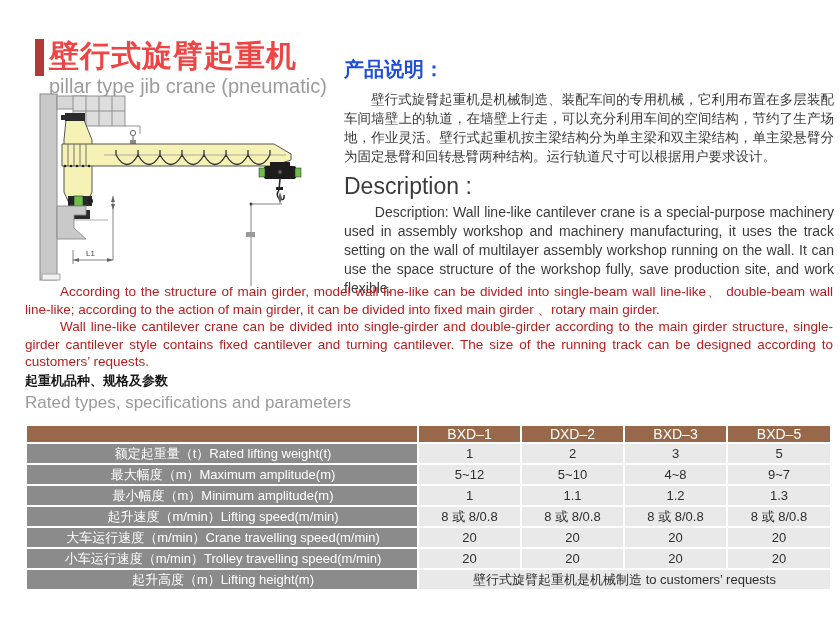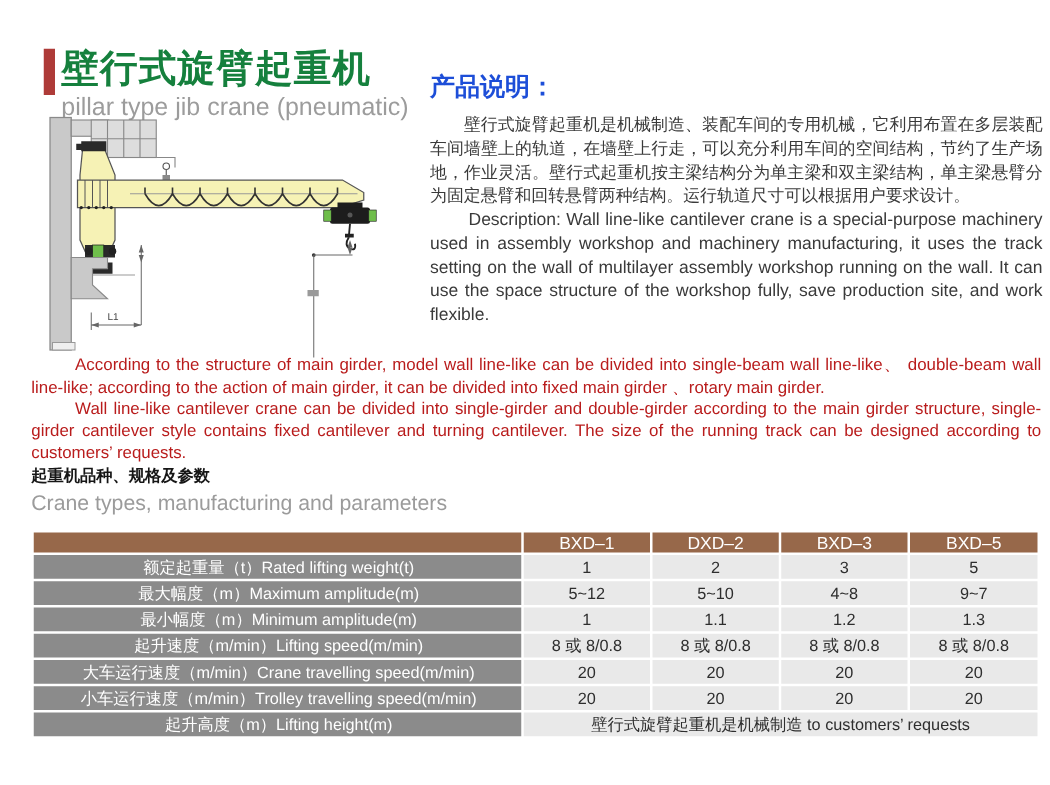--- a/index.html
+++ b/index.html
@@ -3,21 +3,21 @@
 <meta charset="utf-8">
 <style>
   html,body{margin:0;padding:0;background:#fff;}
   .page{
     position:relative;width:840px;height:628px;background:#ffffff;
     font-family:"Liberation Sans",sans-serif;color:#3a3a3a;overflow:hidden;
   }
   
   .title-block{position:absolute;left:35px;top:36px;display:flex;align-items:flex-start;}
   .red-bar{width:9px;height:37px;background:#ae3b38;margin-right:5px;margin-top:3px;}
-  .title-cn{font-size:30px;font-weight:bold;color:#15803d;line-height:40px;letter-spacing:1px;}
+  .title-cn{font-size:30px;font-weight:bold;color:#ef4444;line-height:40px;letter-spacing:1px;}
   .title-en{font-size:20px;color:#9c9c9c;line-height:24px;margin-top:-2px;}
   
   .right-col{position:absolute;left:344px;top:56px;width:490px;}
   .cn-head{font-size:20px;font-weight:bold;color:#1d4ed8;margin:0 0 7px 0;}
   .cn-body{font-size:13.5px;line-height:19px;text-align:justify;text-indent:2em;margin:0;color:#3a3a3a;}
   .desc-head{font-size:23px;font-weight:400;color:#3a3a3a;margin:7px 0 3px 0;}
   .en-body{font-size:14px;line-height:19px;text-align:justify;text-indent:2.2em;margin:0;color:#3a3a3a;}
   
   .mid{position:absolute;left:25px;top:283px;width:808px;}
   .mid p{font-size:13.5px;line-height:17.5px;text-align:justify;text-indent:2.6em;margin:0;color:#b91c1c;}
@@ -150,31 +150,32 @@
       <rect x="218" y="140" width="9" height="5" fill="#9a9a9a" stroke="none"></rect>
       <polygon points="252,100 250,106 254,106" stroke="none"></polygon>
       <polygon points="252,112 250,106 254,106" stroke="none"></polygon>
     </g>
     <text x="58" y="164" font-size="8" fill="#444" font-family="Liberation Sans, sans-serif">L1</text>
   </svg>
 
   <div class="right-col">
     <h2 class="cn-head">产品说明：</h2>
     <p class="cn-body">壁行式旋臂起重机是机械制造、装配车间的专用机械，它利用布置在多层装配车间墙壁上的轨道，在墙壁上行走，可以充分利用车间的空间结构，节约了生产场地，作业灵活。壁行式起重机按主梁结构分为单主梁和双主梁结构，单主梁悬臂分为固定悬臂和回转悬臂两种结构。运行轨道尺寸可以根据用户要求设计。</p>
+    <h2 class="desc-head">Description :</h2>
     <p class="en-body">Description:  Wall line-like cantilever crane is a special-purpose machinery used in assembly workshop and machinery manufacturing, it uses the track setting on the wall of multilayer assembly workshop running on the wall. It can use the space structure of the workshop fully, save production site, and work flexible.</p>
   </div>
 
   <div class="mid">
     <p>According to the structure of main girder, model wall line-like can be divided into single-beam wall line-like、 double-beam wall line-like; according to the action of main girder, it can be divided into fixed main girder 、rotary main girder.</p>
     <p>Wall line-like cantilever crane can be divided into single-girder and double-girder according to the main girder structure, single-girder cantilever style contains fixed cantilever and turning cantilever. The size of the running track can be designed according to customers’  requests.</p>
   </div>
 
   <div class="section-head">
     <div class="section-cn">起重机品种、规格及参数</div>
-    <div class="section-en">Crane types, manufacturing and parameters</div>
+    <div class="section-en">Rated types, specifications and parameters</div>
   </div>
 
   <table class="spec-table">
     <colgroup>
       <col style="width:390px">
         <col style="width:101px">
         <col style="width:101px">
         <col style="width:101px">
         <col style="width:102px">
     </colgroup>

